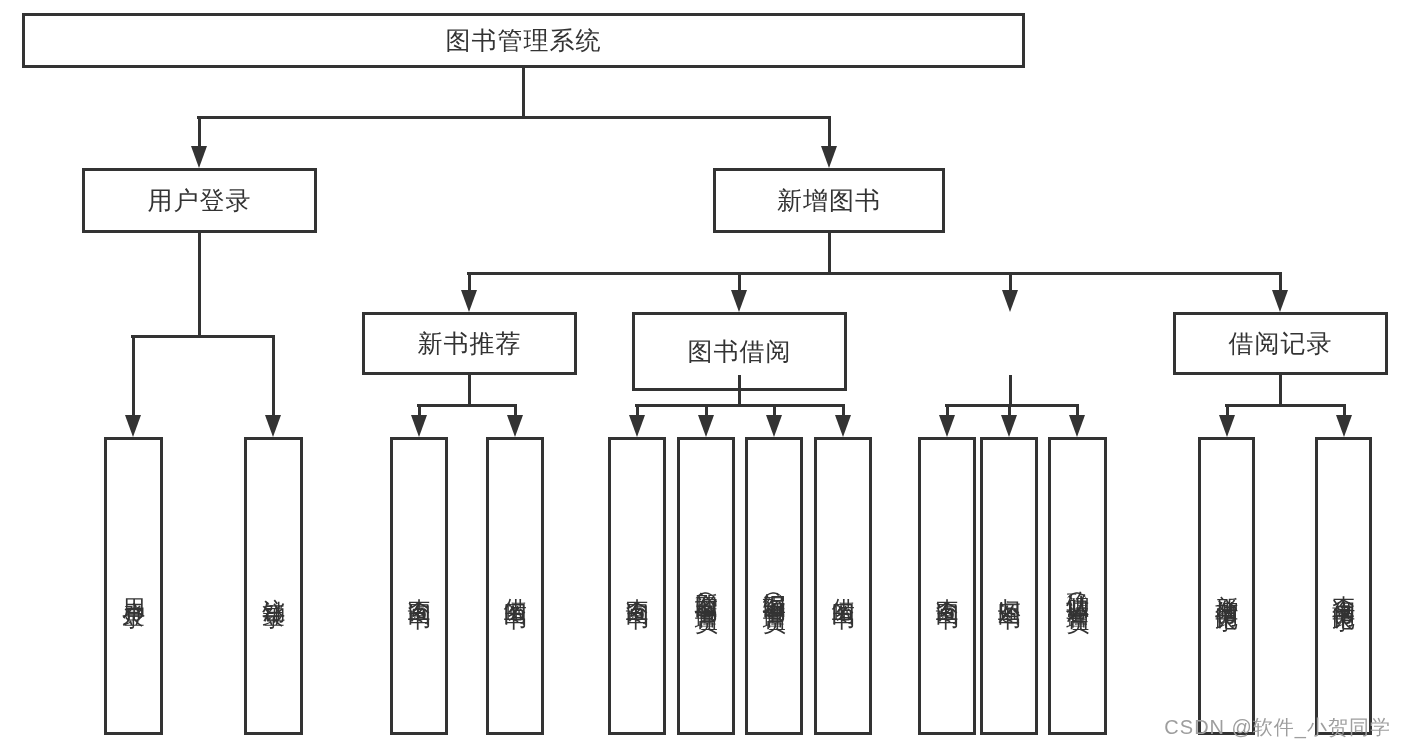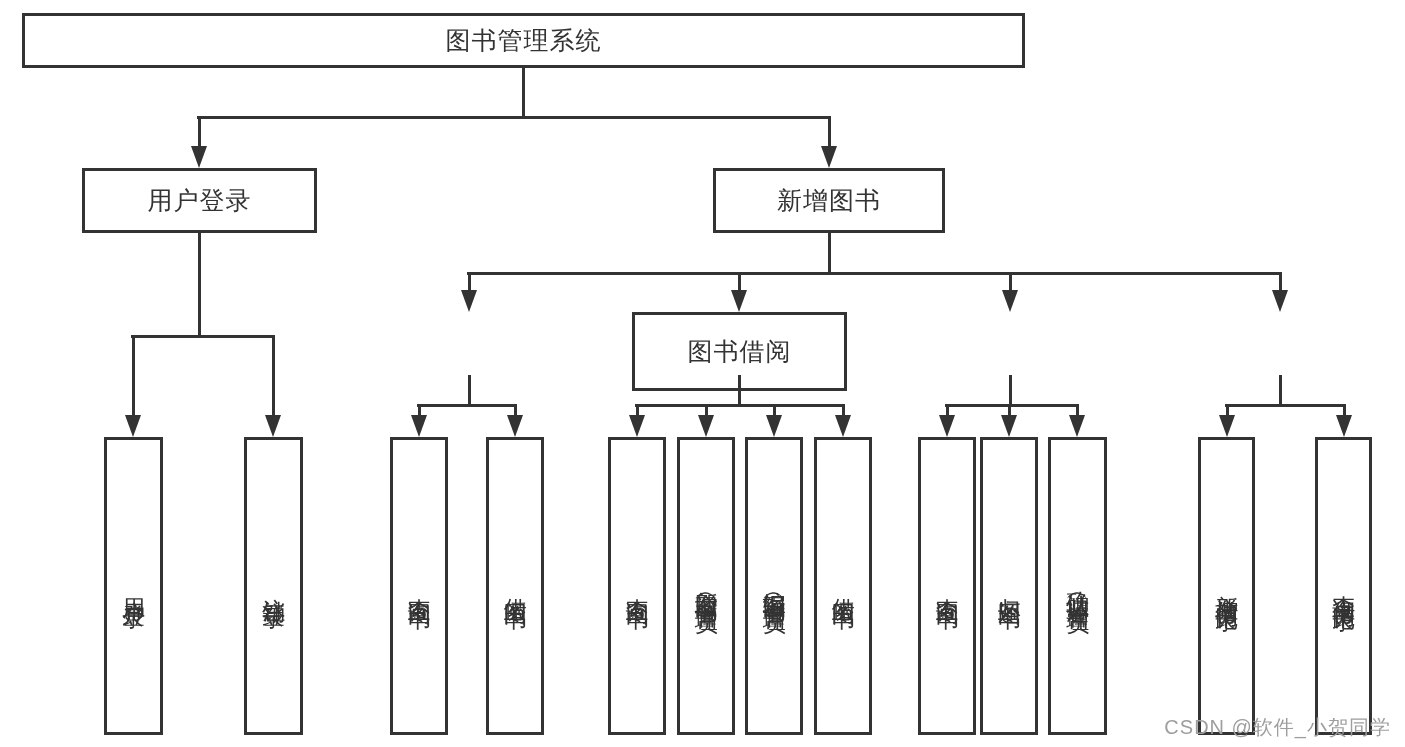--- a/index.html
+++ b/index.html
@@ -66,22 +66,28 @@
     <span>图书管理系统</span>
   </div>
 
   <div class="node" style="left:82px; top:168px; width:235px; height:65px;">
     <span>用户登录</span>
   </div>
   <div class="node" style="left:713px; top:168px; width:232px; height:65px;">
     <span>新增图书</span>
   </div>
 
+  <div class="node" style="left:362px; top:312px; width:215px; height:63px;">
+    <span>新书推荐</span>
+  </div>
   <div class="node" style="left:632px; top:312px; width:215px; height:79px;">
     <span>图书借阅</span>
+  </div>
+  <div class="node" style="left:1173px; top:312px; width:215px; height:63px;">
+    <span>借阅记录</span>
   </div>
 
   <div class="node leaf" style="left:104px; top:437px; width:59px; height:298px;">
     <span>用户登录</span>
   </div>
   <div class="node leaf" style="left:244px; top:437px; width:59px; height:298px;">
     <span>注销登录</span>
   </div>
 
   <div class="node leaf" style="left:390px; top:437px; width:58px; height:298px;">

